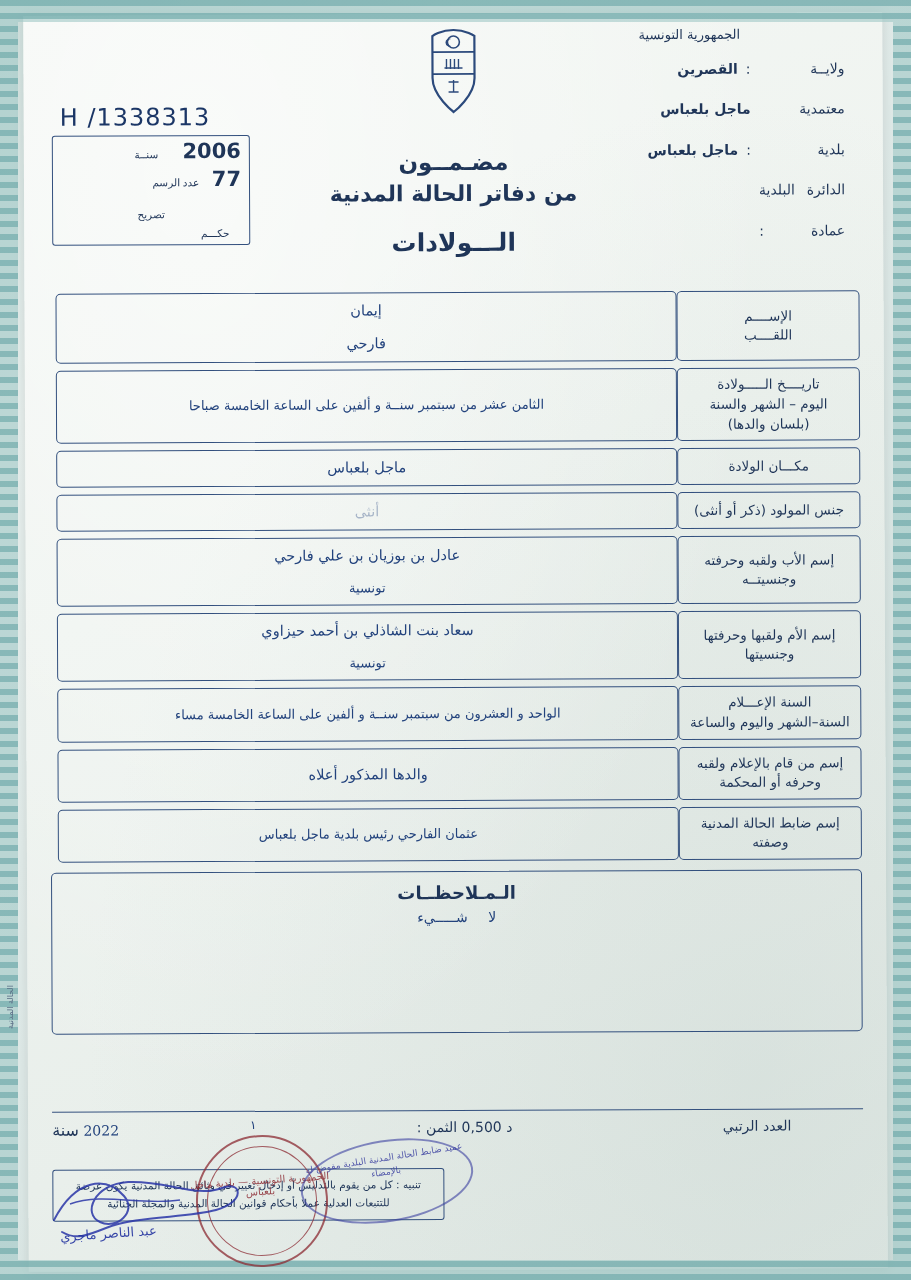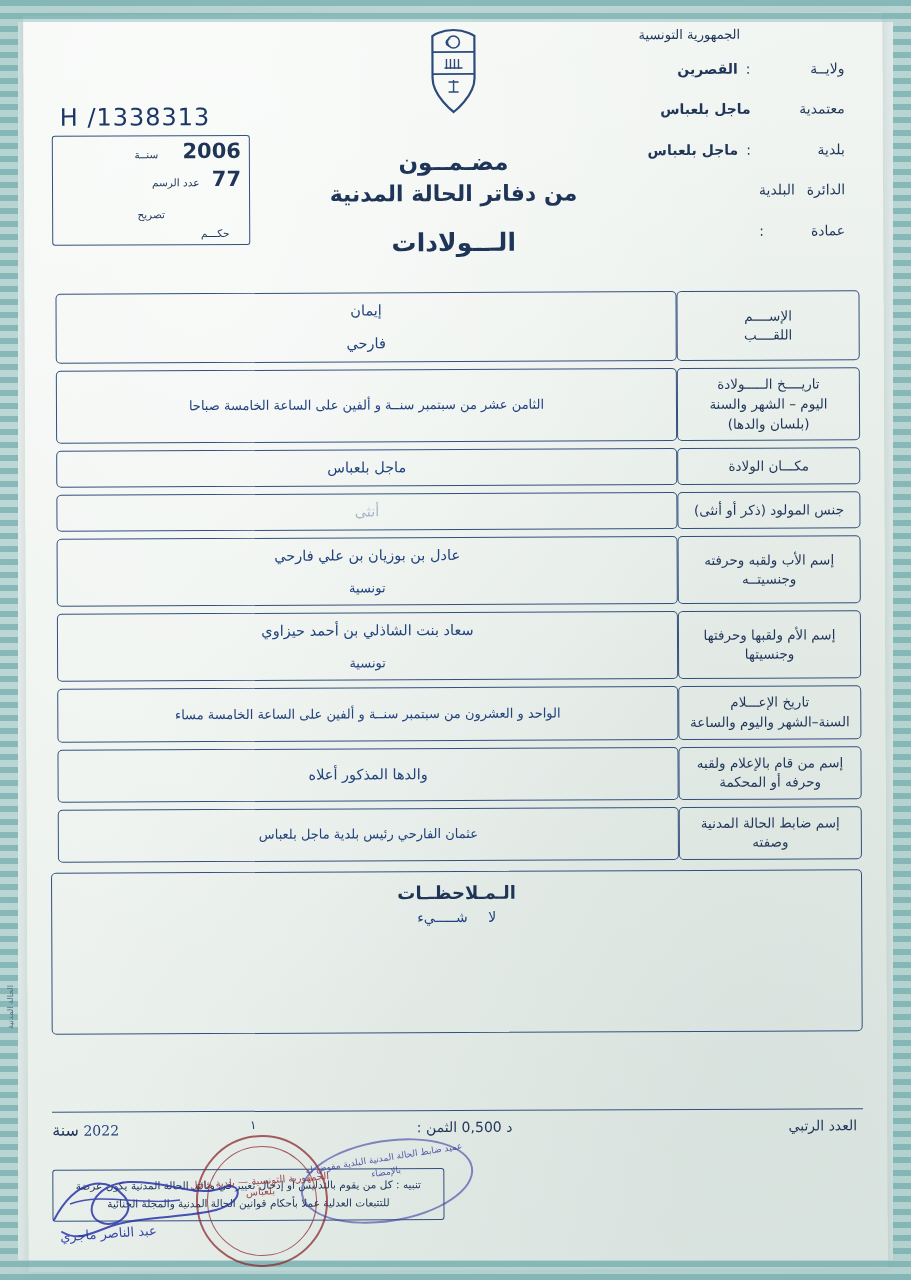--- a/index.html
+++ b/index.html
@@ -129,21 +129,21 @@
     border-radius: 3px;
   }
   .stamp-box .row {
     display: flex;
     justify-content: flex-start;
     align-items: baseline;
     font-size: 11px;
     padding: 3px 8px 0 8px;
     gap: 10px;
   }
-  .stamp-box .lbl { width: 52px; text-align: center; font-size: 10.5px; }
+  .stamp-box .lbl { width: 52px; text-align: center; font-size: 10.5px; font-family: Liberation Serif, serif; }
   .stamp-box .val { font-size: 21px; font-weight: 600; }
   .stamp-box .row2 { margin-top: 1px; }
   .stamp-box .row3 { margin-top: 14px; justify-content: center; }
   .stamp-box .row4 { margin-top: 4px; }
 
   
   .table {
     position: absolute;
     top: 278px;
     right: 24px;
@@ -232,21 +232,21 @@
   .footer-line {
     border-top: 1.2px solid #33507e;
     margin-bottom: 8px;
   }
   .footer-row {
     display: flex;
     align-items: flex-start;
     justify-content: space-between;
     font-size: 14px;
   }
-  .f-num { width: 200px; text-align: right; padding-right: 6px;}
+  .f-num { width: 200px; text-align: center; padding-right: 6px;}
   .f-price { flex: 1; text-align: center; }
   .f-year { width: 220px; text-align: left; font-family: "DejaVu Serif", serif; color:#23437d;}
   .f-year .lbl { font-size: 16px; color:#1f3558; }
   .notice {
     position: absolute;
     top: 58px;
     left: 0;
     width: 392px;
     border: 1.1px solid #33507e;
     border-radius: 3px;
@@ -479,21 +479,21 @@
           <div>وجنسيتها</div>
         </div>
         <div class="value-cell">
           <div class="hand name-line1">سعاد بنت الشاذلي بن أحمد حيزاوي</div>
           <div class="hand small">تونسية</div>
         </div>
       </div>
 
       <div class="trow">
         <div class="label-cell">
-          <div>تاريخ الإعـــلام</div>
+          <div>السنة الإعـــلام</div>
           <div>السنة–الشهر واليوم والساعة</div>
         </div>
         <div class="value-cell">
           <div class="hand small">الواحد و العشرون من سبتمبر سنــة و ألفين على الساعة الخامسة مساء</div>
         </div>
       </div>
 
       <div class="trow">
         <div class="label-cell">
           <div>إسم من قام بالإعلام ولقبه</div>

